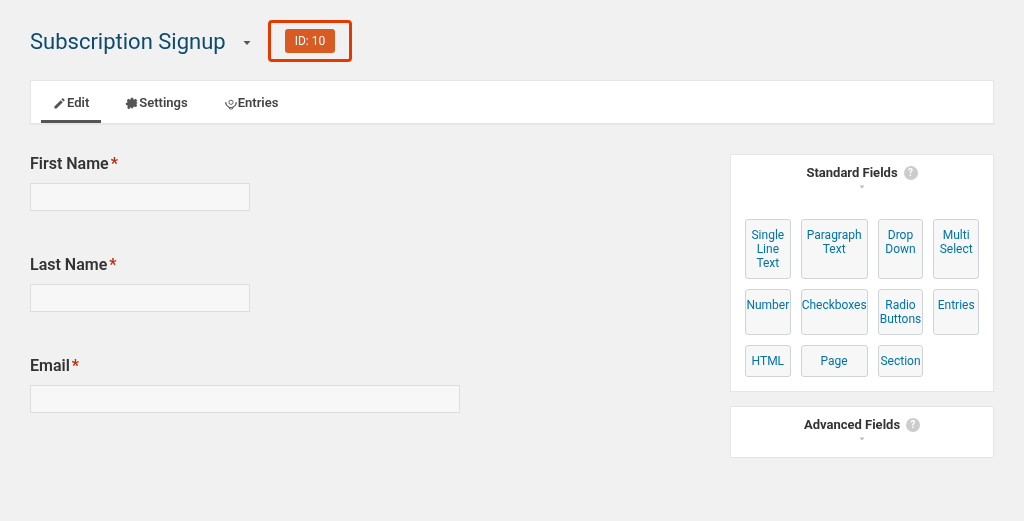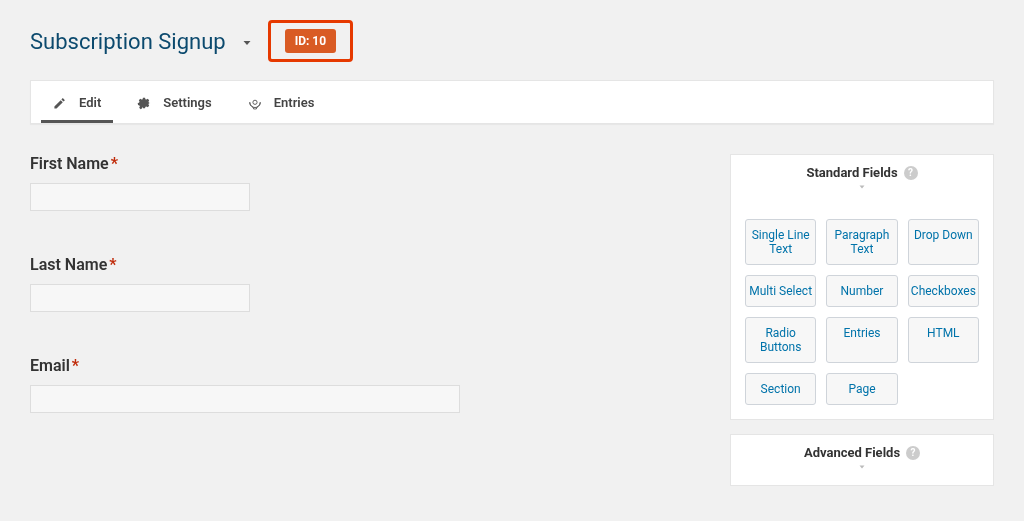--- a/index.html
+++ b/index.html
@@ -33,38 +33,38 @@
       border: 3px solid #e63900;
       border-radius: 4px;
       padding: 6px 14px;
       display: inline-flex;
       align-items: center;
     }
     .id-badge {
       background: #d95b24;
       color: #fff;
       font-size: 12px;
-      font-weight: 700;
+      font-weight: 400;
       padding: 5px 10px;
       border-radius: 3px;
     }
     
     .tab-bar {
       margin: 0 30px;
       background: #fff;
       border: 1px solid #e5e5e5;
       display: flex;
       align-items: center;
       padding: 0 4px;
       box-shadow: 0 1px 1px rgba(0,0,0,0.04);
     }
     .tab {
       display: flex;
       align-items: center;
-      gap: 12px;
+      gap: 0;
       padding: 14px 12px 10px;
       margin: 0 6px;
       font-size: 13px;
       font-weight: 600;
       color: #444;
       cursor: pointer;
       border-bottom: 3px solid transparent;
     }
     .tab.active { border-bottom-color: #555; }
     .tab .icon { width: 14px; height: 14px; fill: #555; }
@@ -111,21 +111,21 @@
       flex-direction: column;
     }
     .panel-header-left { display: flex; align-items: center; gap: 6px; }
     .help-icon {
       display: inline-flex; align-items: center; justify-content: center;
       width: 14px; height: 14px; border-radius: 50%;
       background: #ccc; color: #fff; font-size: 10px; font-weight: 700;
     }
     .panel-caret { width: 10px; height: 10px; }
     .panel-body { padding: 14px; }
-    .field-grid { display: grid; grid-template-columns: 1fr 1fr 1fr; gap: 10px; }
+    .field-grid { display: grid; grid-template-columns: 1fr 1fr 1fr 1fr; gap: 10px; }
     .field-btn {
       border: 1px solid #cfd4da;
       background: #f7f7f7;
       color: #0073aa;
       font-size: 12px;
       padding: 8px 0;
       text-align: center;
       border-radius: 3px;
       cursor: pointer;
     }
@@ -211,22 +211,22 @@
         <div class="field-grid" id="standard-field-grid">
             <div class="field-btn">Single Line Text</div>
             <div class="field-btn">Paragraph Text</div>
             <div class="field-btn">Drop Down</div>
             <div class="field-btn">Multi Select</div>
             <div class="field-btn">Number</div>
             <div class="field-btn">Checkboxes</div>
             <div class="field-btn">Radio Buttons</div>
             <div class="field-btn">Entries</div>
             <div class="field-btn">HTML</div>
+            <div class="field-btn">Page</div>
             <div class="field-btn">Section</div>
-            <div class="field-btn">Page</div>
           </div>
       </div>
     </div>
 
     <div class="panel">
       <div class="panel-header">
         <span class="panel-header-left">
           <span>Advanced Fields</span>
           <span class="help-icon">?</span>
         </span>

